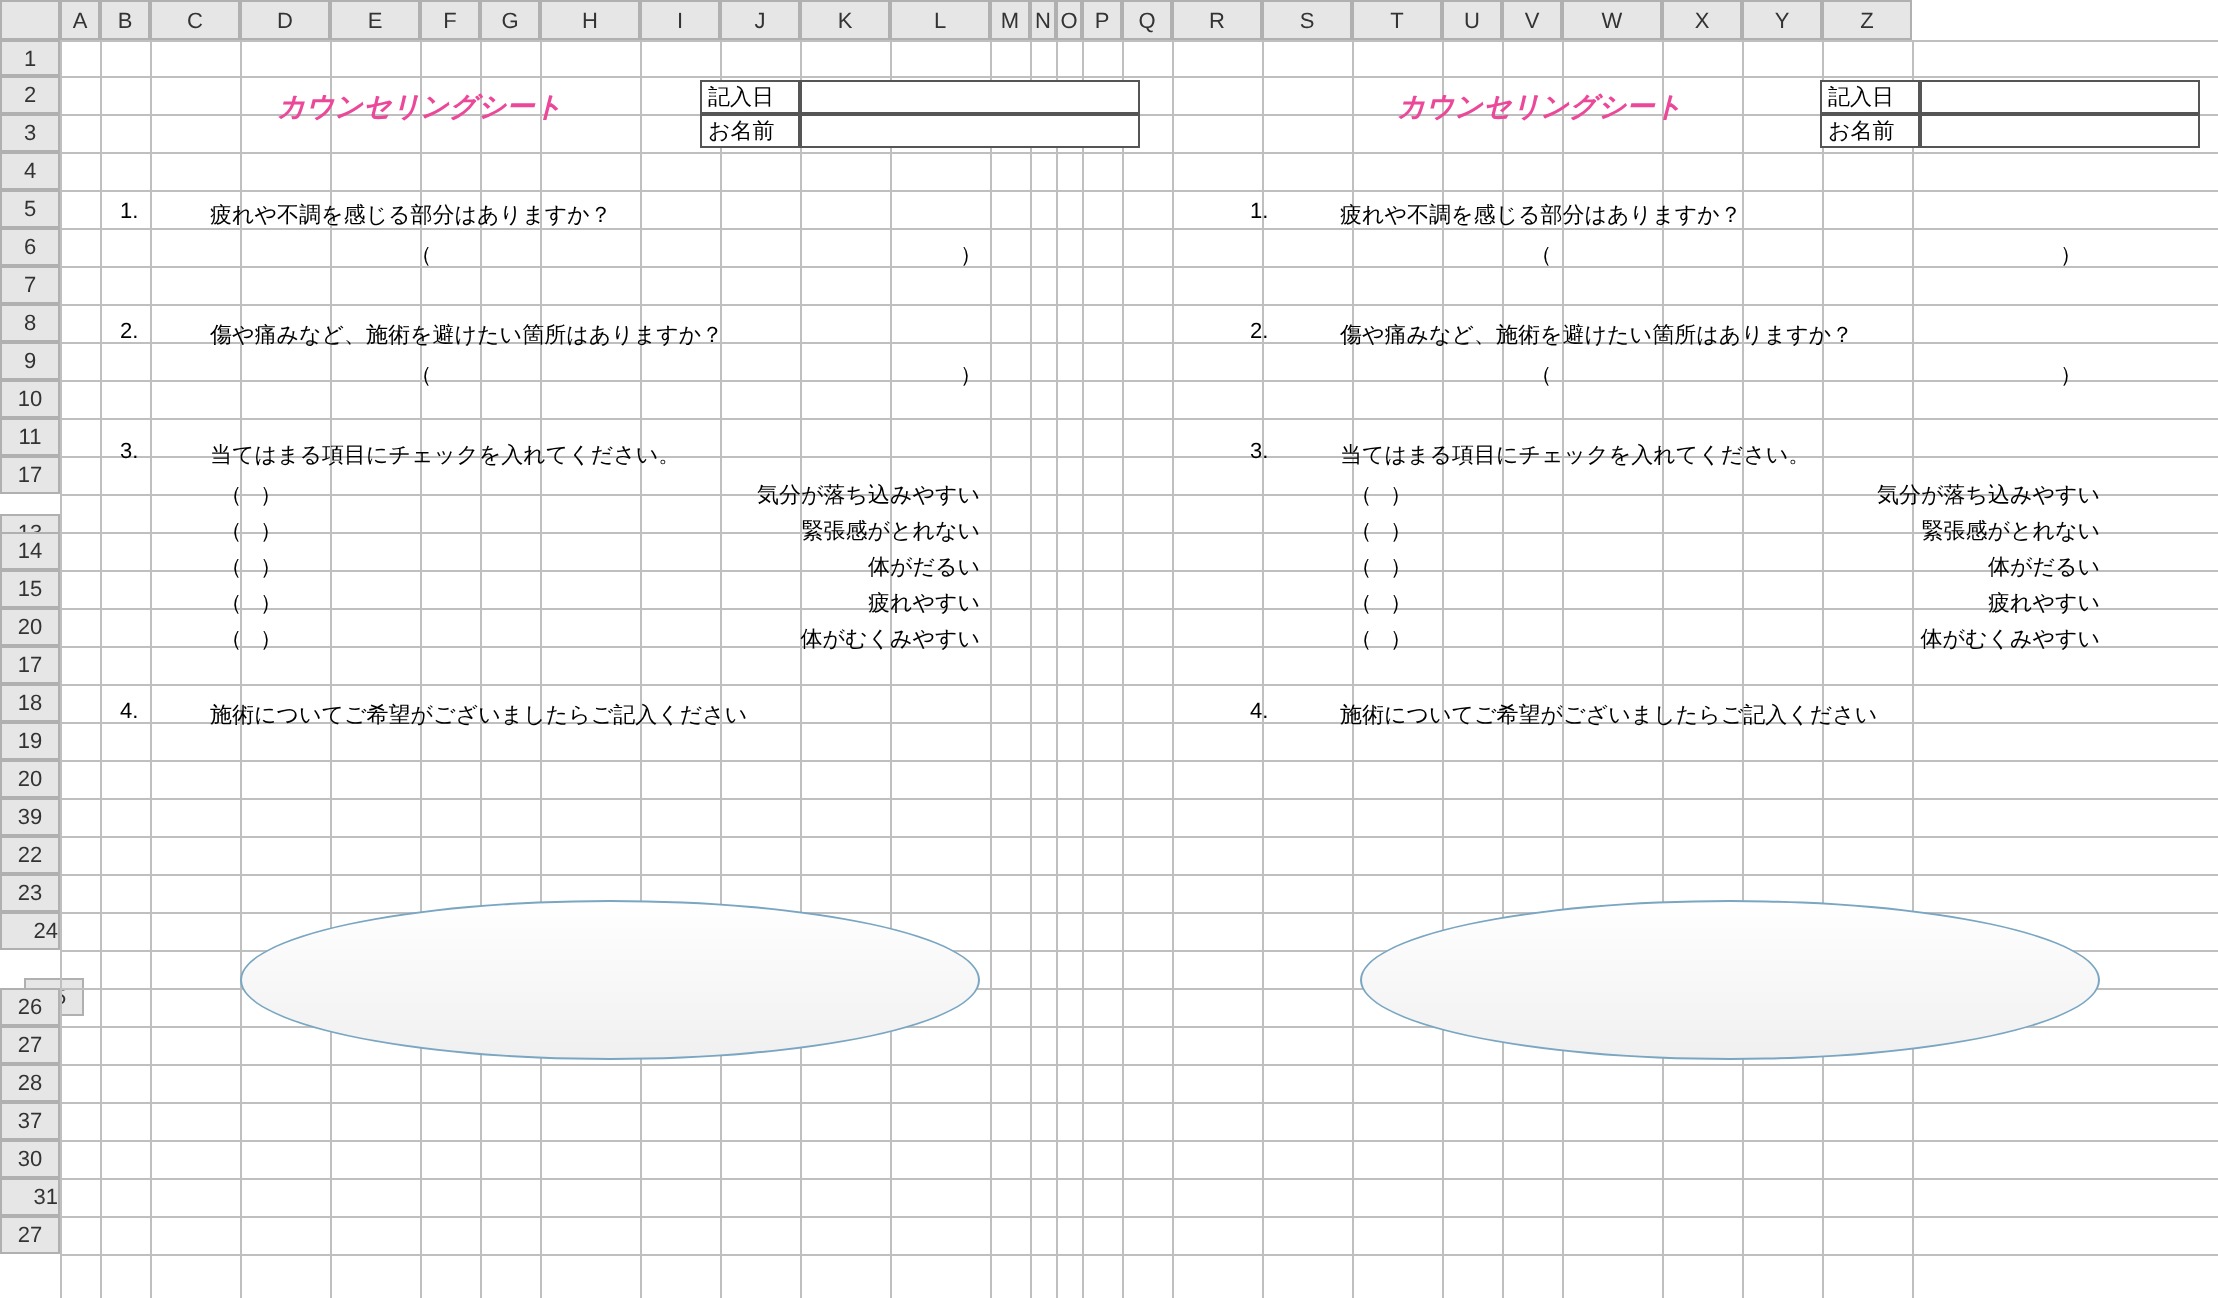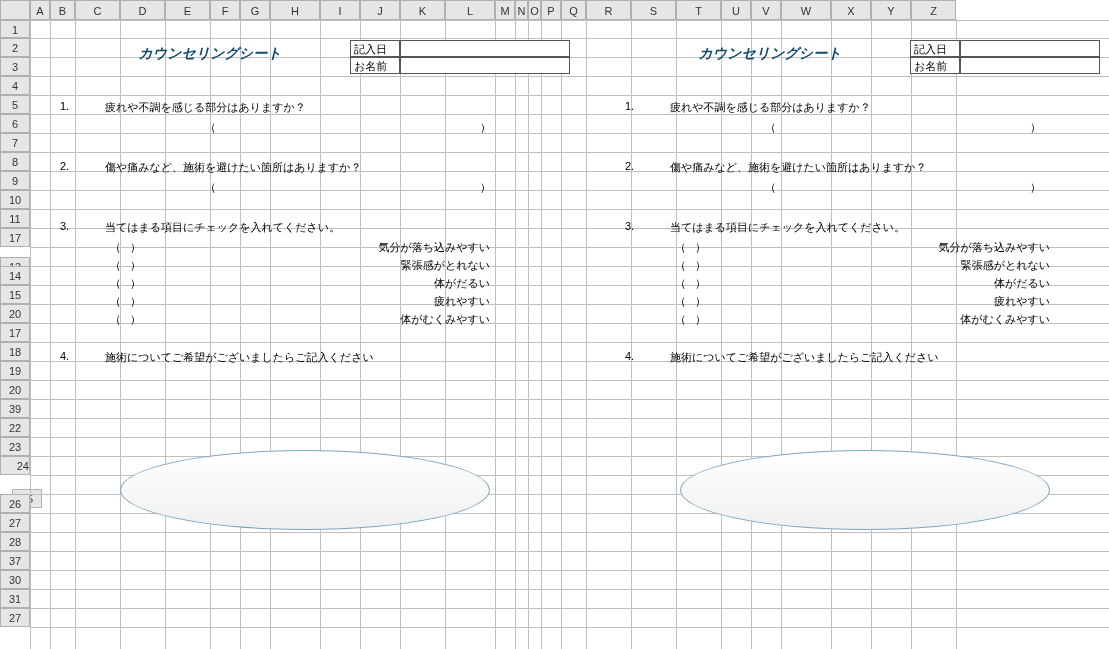--- a/index.html
+++ b/index.html
@@ -32,21 +32,21 @@
     left:30px; top:20px;
     width:1079px; height:630px;
   }
   .gridline-h { position:absolute; left:0; width:1079px; height:0; border-top:1px solid #bfbfbf; }
   .gridline-v { position:absolute; top:0; height:630px; width:0; border-left:1px solid #bfbfbf; }
 
   .sheet-title {
     position:absolute;
     font-style:italic;
     font-weight:bold;
-    color:#0c4a6e;
+    color:#ec4899;
     font-size:14px;
     text-align:center;
   }
   .header-box {
     position:absolute;
     border:1px solid #555;
     background:#fff;
     font-size:11px;
     line-height:16px;
     height:17px;
@@ -139,21 +139,21 @@
       <div class="row-header" style="top: 399px; height: 19px; line-height: 19px;">39</div>
       <div class="row-header" style="top: 418px; height: 19px; line-height: 19px;">22</div>
       <div class="row-header" style="top: 437px; height: 19px; line-height: 19px;">23</div>
       <div class="row-header" style="top: 456px; height: 19px; line-height: 19px; text-align: right;">24</div>
       <div class="row-header" style="top: 489px; height: 19px; line-height: 19px; margin-left: 12px;">25</div>
       <div class="row-header" style="top: 494px; height: 19px; line-height: 19px;">26</div>
       <div class="row-header" style="top: 513px; height: 19px; line-height: 19px;">27</div>
       <div class="row-header" style="top: 532px; height: 19px; line-height: 19px;">28</div>
       <div class="row-header" style="top: 551px; height: 19px; line-height: 19px;">37</div>
       <div class="row-header" style="top: 570px; height: 19px; line-height: 19px;">30</div>
-      <div class="row-header" style="top: 589px; height: 19px; line-height: 19px;">31</div>
+      <div class="row-header" style="top: 589px; height: 19px; line-height: 19px; text-align: right;">31</div>
       <div class="row-header" style="top: 608px; height: 19px; line-height: 19px;">27</div>
     </div>
   <div class="cell-area">
     <div id="glh">
         <div class="gridline-h" style="top: 0px;"></div>
         <div class="gridline-h" style="top: 18px;"></div>
         <div class="gridline-h" style="top: 37px;"></div>
         <div class="gridline-h" style="top: 56px;"></div>
         <div class="gridline-h" style="top: 75px;"></div>
         <div class="gridline-h" style="top: 94px;"></div>

